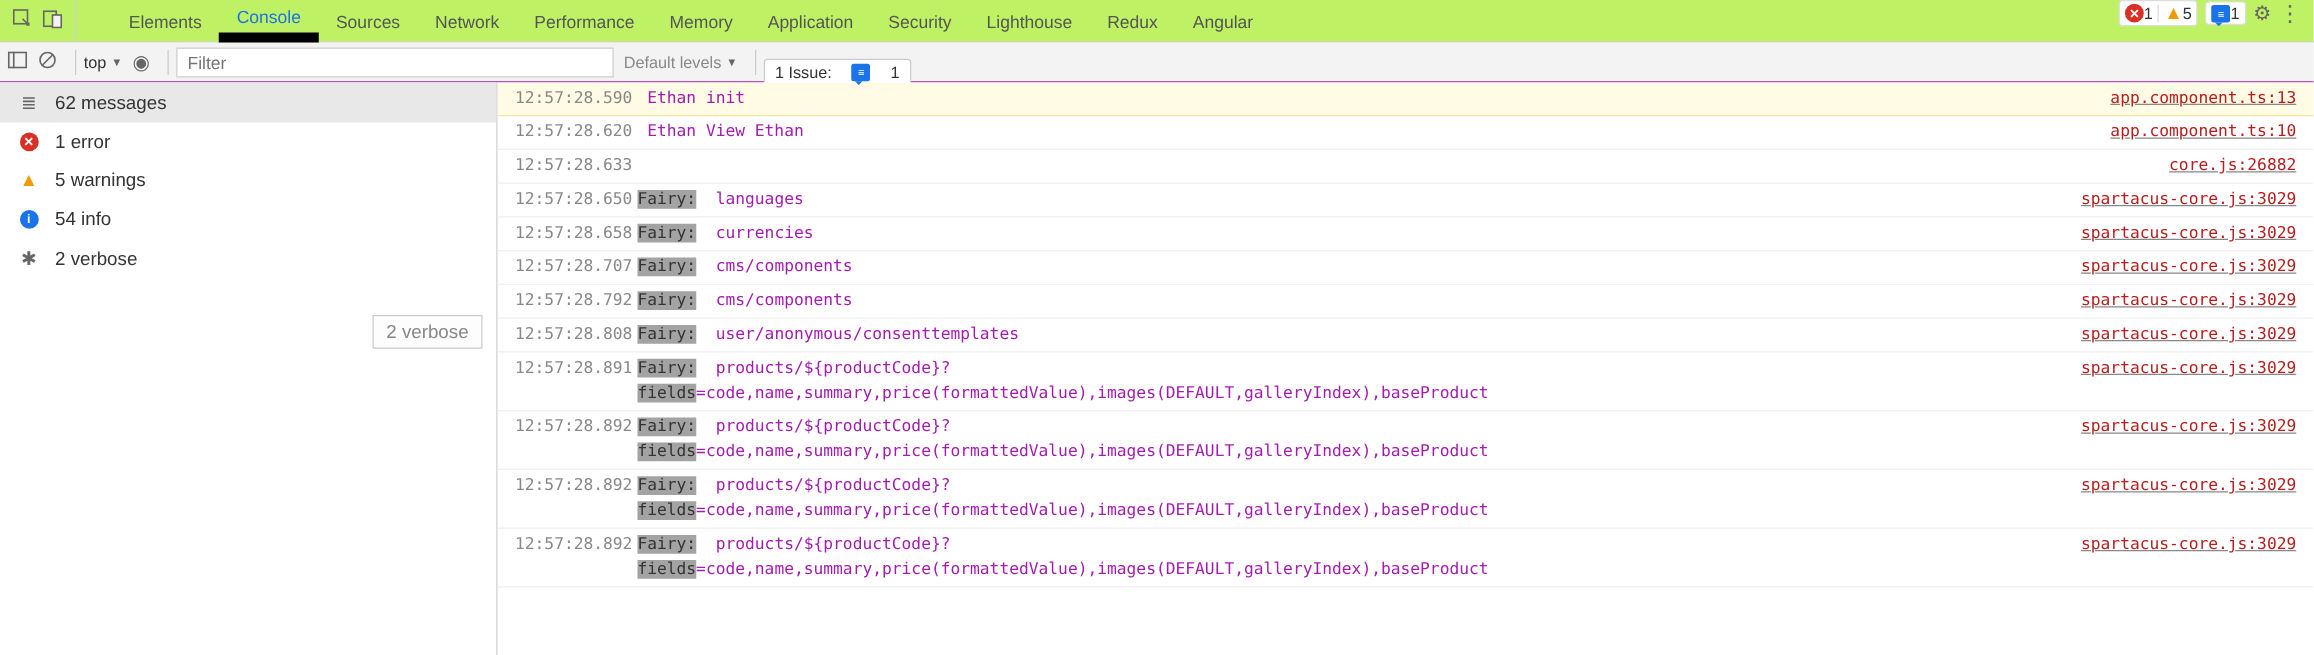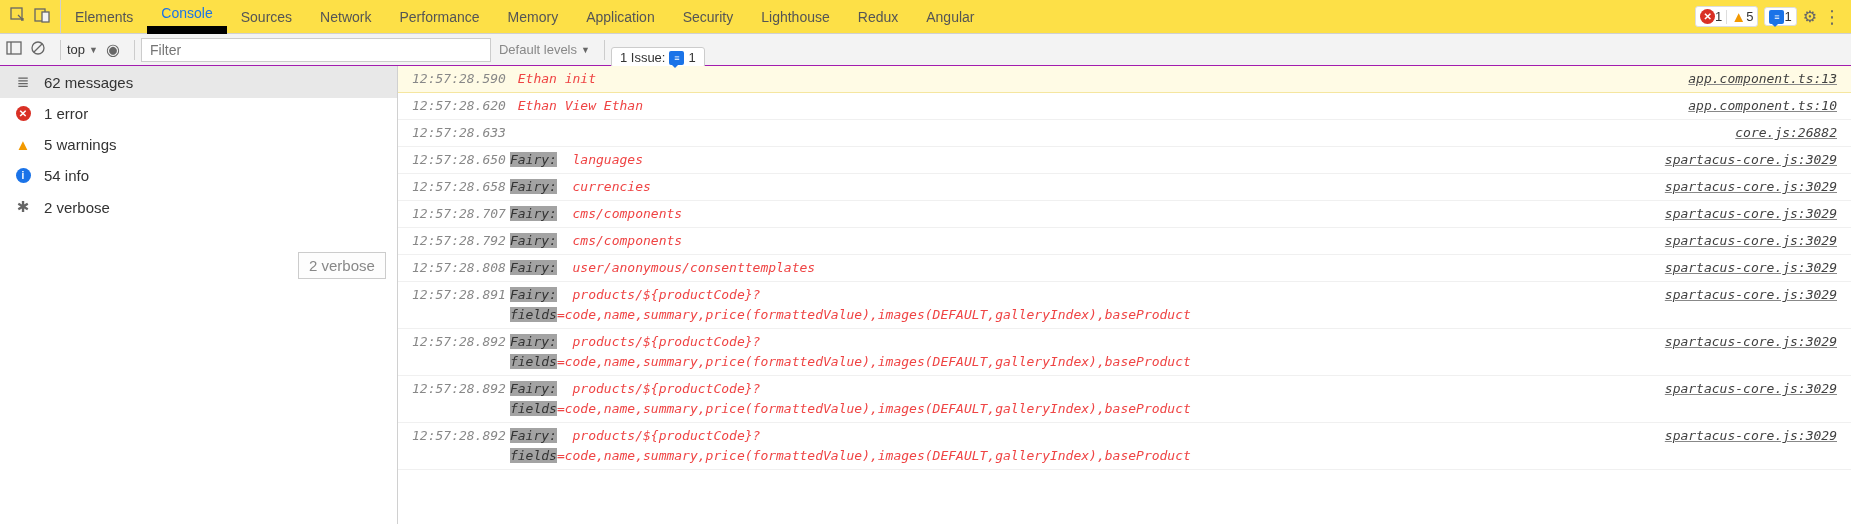--- a/index.html
+++ b/index.html
@@ -1,54 +1,54 @@
 <!DOCTYPE html>
 <html><head>
 <meta charset="utf-8">
 <style>
   * { box-sizing: border-box; margin: 0; padding: 0; }
   body { font-family: "Segoe UI", Arial, sans-serif; font-size: 13px; color: #333; background: #fff; width: 1851px; height: 524px; overflow: hidden; }
   .mono { font-family: Consolas, Menlo, monospace; font-size: 13px; }
 
   
-  .topbar { display: flex; align-items: center; height: 34px; border-bottom: 1px solid #d0d0d0; background: #fde047; }
+  .topbar { display: flex; align-items: flex-start; height: 34px; border-bottom: 1px solid #d0d0d0; background: #bef264; gap: 28px; }
   .topbar .left-icons { display: flex; align-items: center; gap: 8px; padding: 0 10px; border-right: 1px solid #d0d0d0; height: 100%; }
   .tabs { display: flex; align-items: stretch; height: 100%; }
   .tab { display: flex; align-items: center; padding: 0 14px; color: #555; cursor: pointer; font-size: 14px; }
   .tab.active { color: #1a73e8; border-bottom: 8px solid #000000; padding-bottom: 0; margin-bottom: -1px; font-weight: 400; }
   .topbar .right-icons { margin-left: auto; display: flex; align-items: center; gap: 6px; padding-right: 10px; }
   .badge-wrap { border:1px solid #ddd; border-radius:3px; display:inline-flex; align-items:center; padding:1px 4px; background:#fff; }
   .badge-wrap .sep { width:1px; height:14px; background:#ddd; margin:0 4px; }
   .gear { color: #666; font-size: 16px; }
   .kebab { color: #666; font-size: 18px; line-height: 1; }
 
   
   .toolbar { display: flex; align-items: center; height: 32px; border-bottom: 1px solid #a21caf; background: #f3f3f3; padding: 0 6px; }
   .toolbar > * { margin-right: 8px; }
   .tool-sep { width:1px; height:20px; background:#ccc; margin:0 6px; }
   .context-sel { display: flex; align-items: center; gap: 4px; font-size: 13px; color:#333; }
   .filter-input { width: 350px; height: 24px; border: 1px solid #ccc; background: #fff; padding: 0 8px; font-size: 14px; color:#333; }
   .levels { display:flex; align-items:center; color:#888; gap:4px; }
-  .issue-pill { display:flex; align-items:center; gap:4px; border:1px solid #ccc; padding:2px 8px; border-radius:3px; background:#fff; font-size:13px;margin-top:16px; }
+  .issue-pill { display:flex; align-items:center; gap:16px; border:1px solid #ccc; padding:2px 8px; border-radius:3px; background:#fff; font-size:13px;margin-top:16px; }
   .tri { font-size: 9px; color:#666; }
 
   
   .main { display:flex; height: calc(524px - 34px - 32px); }
   .sidebar { width: 398px; border-right: 1px solid #d0d0d0; background:#fff; position:relative; }
   .side-row { display:flex; align-items:center; gap:12px; padding: 7px 14px; font-size:15px; color:#333; cursor:pointer; }
   .side-row.sel { background:#e8e8e8; }
   .side-row .icon { width:18px; display:flex; justify-content:center; }
   .tooltip-box { position:absolute; top:186px; left:298px; border:1px solid #ccc; background:#fdfdfd; color:#888; padding:4px 10px; font-size:15px; }
 
-  .log-area { flex:1; overflow:hidden; background:#fff;font-style:italic; }
+  .log-area { flex:1; overflow:hidden; background:#fff; }
   .log-row { display:flex; align-items:flex-start; border-bottom:1px solid #f0f0f0; padding: 3px 14px 3px 14px; line-height: 20px; min-height:26px; }
   .log-row.warn-bg { background:#fffbe5; border-bottom-color:#f5e6a0; }
   .ts { color:#888; white-space:nowrap; margin-right:4px; }
-  .msg { white-space:pre-wrap; color:#ef4444; word-break:break-all; }
-  .src { margin-left:auto; color:#404040; text-decoration:underline; text-decoration-color:#888; white-space:nowrap; padding-left:20px; cursor:pointer; }
+  .msg { white-space:pre-wrap; color:#a21caf; word-break:break-all; }
+  .src { margin-left:auto; color:#b91c1c; text-decoration:underline; text-decoration-color:#888; white-space:nowrap; padding-left:20px; cursor:pointer; }
   .fairy { background:#a3a3a3; }
   .msg-col { display:flex; flex-direction:column; }
 
   
   .circle-err { width:15px; height:15px; border-radius:50%; background:#d93025; color:#fff; display:inline-flex; align-items:center; justify-content:center; font-size:10px; font-weight:bold; }
   .tri-warn { color:#f29900; font-size:15px; }
   .circle-info { width:15px; height:15px; border-radius:50%; background:#1a73e8; color:#fff; display:inline-flex; align-items:center; justify-content:center; font-size:10px; font-weight:bold; }
   .bug { color:#666; font-size:15px; }
   .list-icon { color:#666; font-size:15px; }
   .user-icon { color:#666; font-size:15px; }

